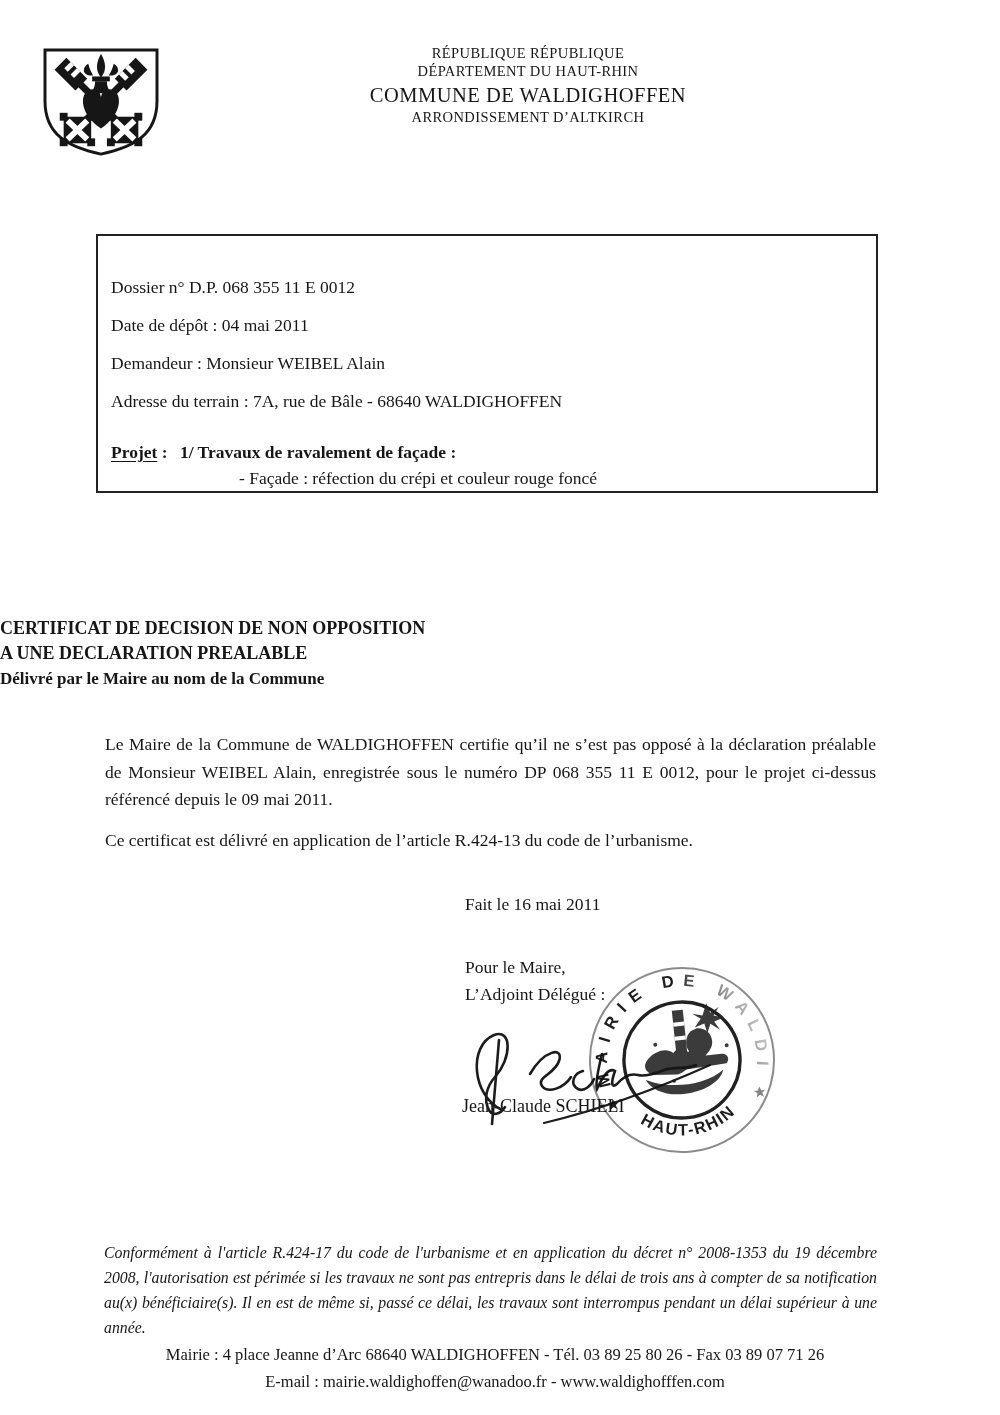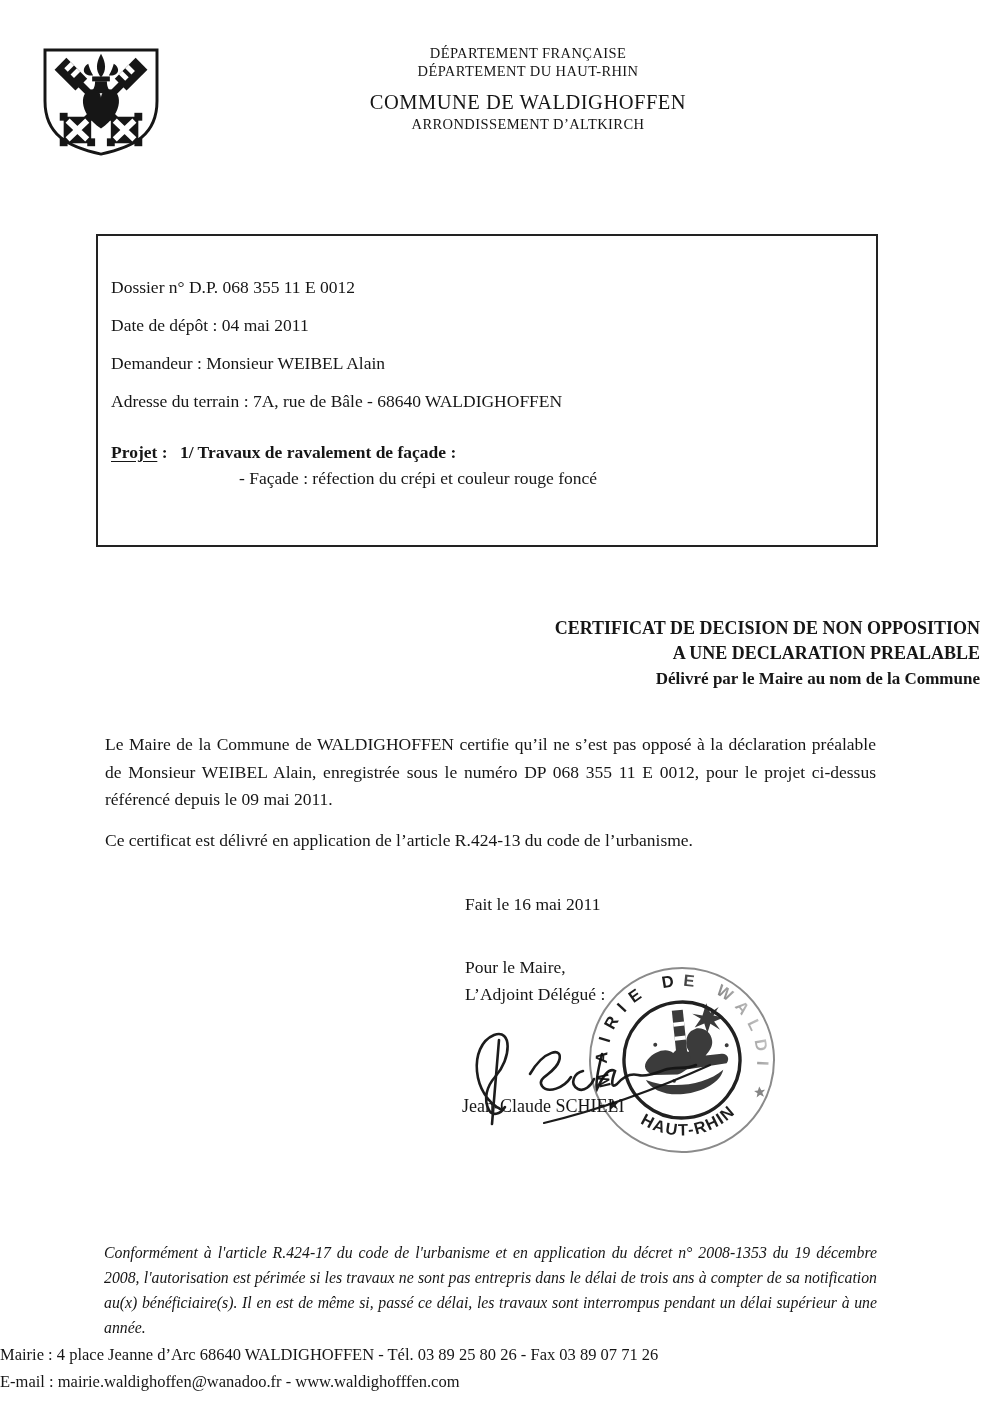--- a/index.html
+++ b/index.html
@@ -13,40 +13,40 @@
     color: #161616;
     overflow: hidden;
   }
   
   .coat { position: absolute; left: 40px; top: 46px; width: 122px; height: 112px; }
   .letterhead {
     position: absolute; left: 288px; top: 44px; width: 480px;
     text-align: center;
   }
   .letterhead .small { font-size: 14.5px; line-height: 18px; letter-spacing: 0.4px; }
-  .letterhead .commune { font-size: 20.5px; line-height: 26px; letter-spacing: 0.5px; margin-top: 9px; }
+  .letterhead .commune { font-size: 20.5px; line-height: 26px; letter-spacing: 0.5px; margin-top: 2px; }
   
   .dossier-box {
-    position: absolute; left: 96px; top: 234px; width: 782px; height: 313px;
+    position: absolute; left: 96px; top: 234px; width: 782px; height: 259px;
     border: 2px solid #222222;
     padding: 40px 20px 0 13px;
     font-size: 17.5px;
   }
   .dossier-box .row { margin-bottom: 15px; line-height: 23px; }
   .projet-block { margin-top: 27px; line-height: 25.5px; font-weight: bold; }
   .projet-label { text-decoration: underline; text-underline-offset: 3px; }
   .projet-item { margin-left: 8px; }
   .projet-sub { padding-left: 128px; line-height: 25.5px; }
   
   .title-block {
     position: absolute; left: 0; top: 616px; width: 980px;
-    text-align: right; font-weight: bold;
+    text-align: left; font-weight: bold;
   }
   .title-block .t1 { font-size: 18px; line-height: 25px; }
-  .title-block .t3 { font-size: 17px; line-height: 25px; padding-left: 36px; }
+  .title-block .t3 { font-size: 17px; line-height: 25px; }
   
   .para {
     position: absolute; left: 105px; width: 771px;
     font-size: 17.5px; line-height: 27.5px;
     text-align: justify; text-align-last: left;
   }
   .p1 { top: 731px; }
   .p2 { top: 827px; }
   .fait-le { position: absolute; left: 465px; top: 894px; font-size: 17.5px; }
   .pour-maire { position: absolute; left: 465px; top: 957px; font-size: 17.5px; }
@@ -56,21 +56,21 @@
   .stamp-svg {
     position: absolute; left: 582px; top: 960px; width: 200px; height: 200px;
     transform: rotate(-6deg); opacity: 0.93;
   }
   
   .legal {
     position: absolute; left: 104px; top: 1240px; width: 773px;
     font-size: 15.8px; line-height: 25px; font-style: italic;
     text-align: justify; text-align-last: left;
   }
-  .footer-line { position: absolute; left: 0; width: 990px; font-size: 16.5px; }
+  .footer-line { position: absolute; left: 0; width: 990px; text-align: center; font-size: 16.5px; }
   .f1 { top: 1345px; }
   .f2 { top: 1372px; }
 </style>
 </head>
 <body>
 
 <div class="page">
 
   <svg class="coat" viewBox="0 0 124 114">
     <path d="M5,4 H119 V56 C119,90 96,103 62,110 C28,103 5,90 5,56 Z" fill="#ffffff" stroke="#161616" stroke-width="3"></path>
@@ -108,21 +108,21 @@
       <path d="M0,0 C-5,9 -6,17 0,24 C6,17 5,9 0,0 Z"></path>
       <path d="M-13,10 C-20,14 -19,23 -8,22 C-11,17 -12,13 -13,10 Z"></path>
       <path d="M13,10 C20,14 19,23 8,22 C11,17 12,13 13,10 Z"></path>
       <rect x="-9" y="23" width="18" height="5"></rect>
       <path d="M-6,28 C-6,34 -8,37 -11,40 L11,40 C8,37 6,34 6,28 Z"></path>
     </g>
     <path transform="translate(62,50)" d="M0,34 C-24,18 -22,-6 -8,-6 C-2,-6 0,0 0,3 C0,0 2,-6 8,-6 C22,-6 24,18 0,34 Z" fill="#161616"></path>
   </svg>
 
   <div class="letterhead">
-    <div class="small">DÉPARTEMENT FRANÇAISE</div>
+    <div class="small">RÉPUBLIQUE RÉPUBLIQUE</div>
     <div class="small">DÉPARTEMENT DU HAUT-RHIN</div>
     <div class="commune">COMMUNE DE WALDIGHOFFEN</div>
     <div class="small">ARRONDISSEMENT D’ALTKIRCH</div>
   </div>
 
   <div class="dossier-box">
     <div class="row">Dossier n° D.P. 068 355 11 E 0012</div>
     <div class="row">Date de dépôt : 04 mai 2011</div>
     <div class="row">Demandeur : Monsieur WEIBEL Alain</div>
     <div class="row">Adresse du terrain : 7A, rue de Bâle - 68640 WALDIGHOFFEN</div>

